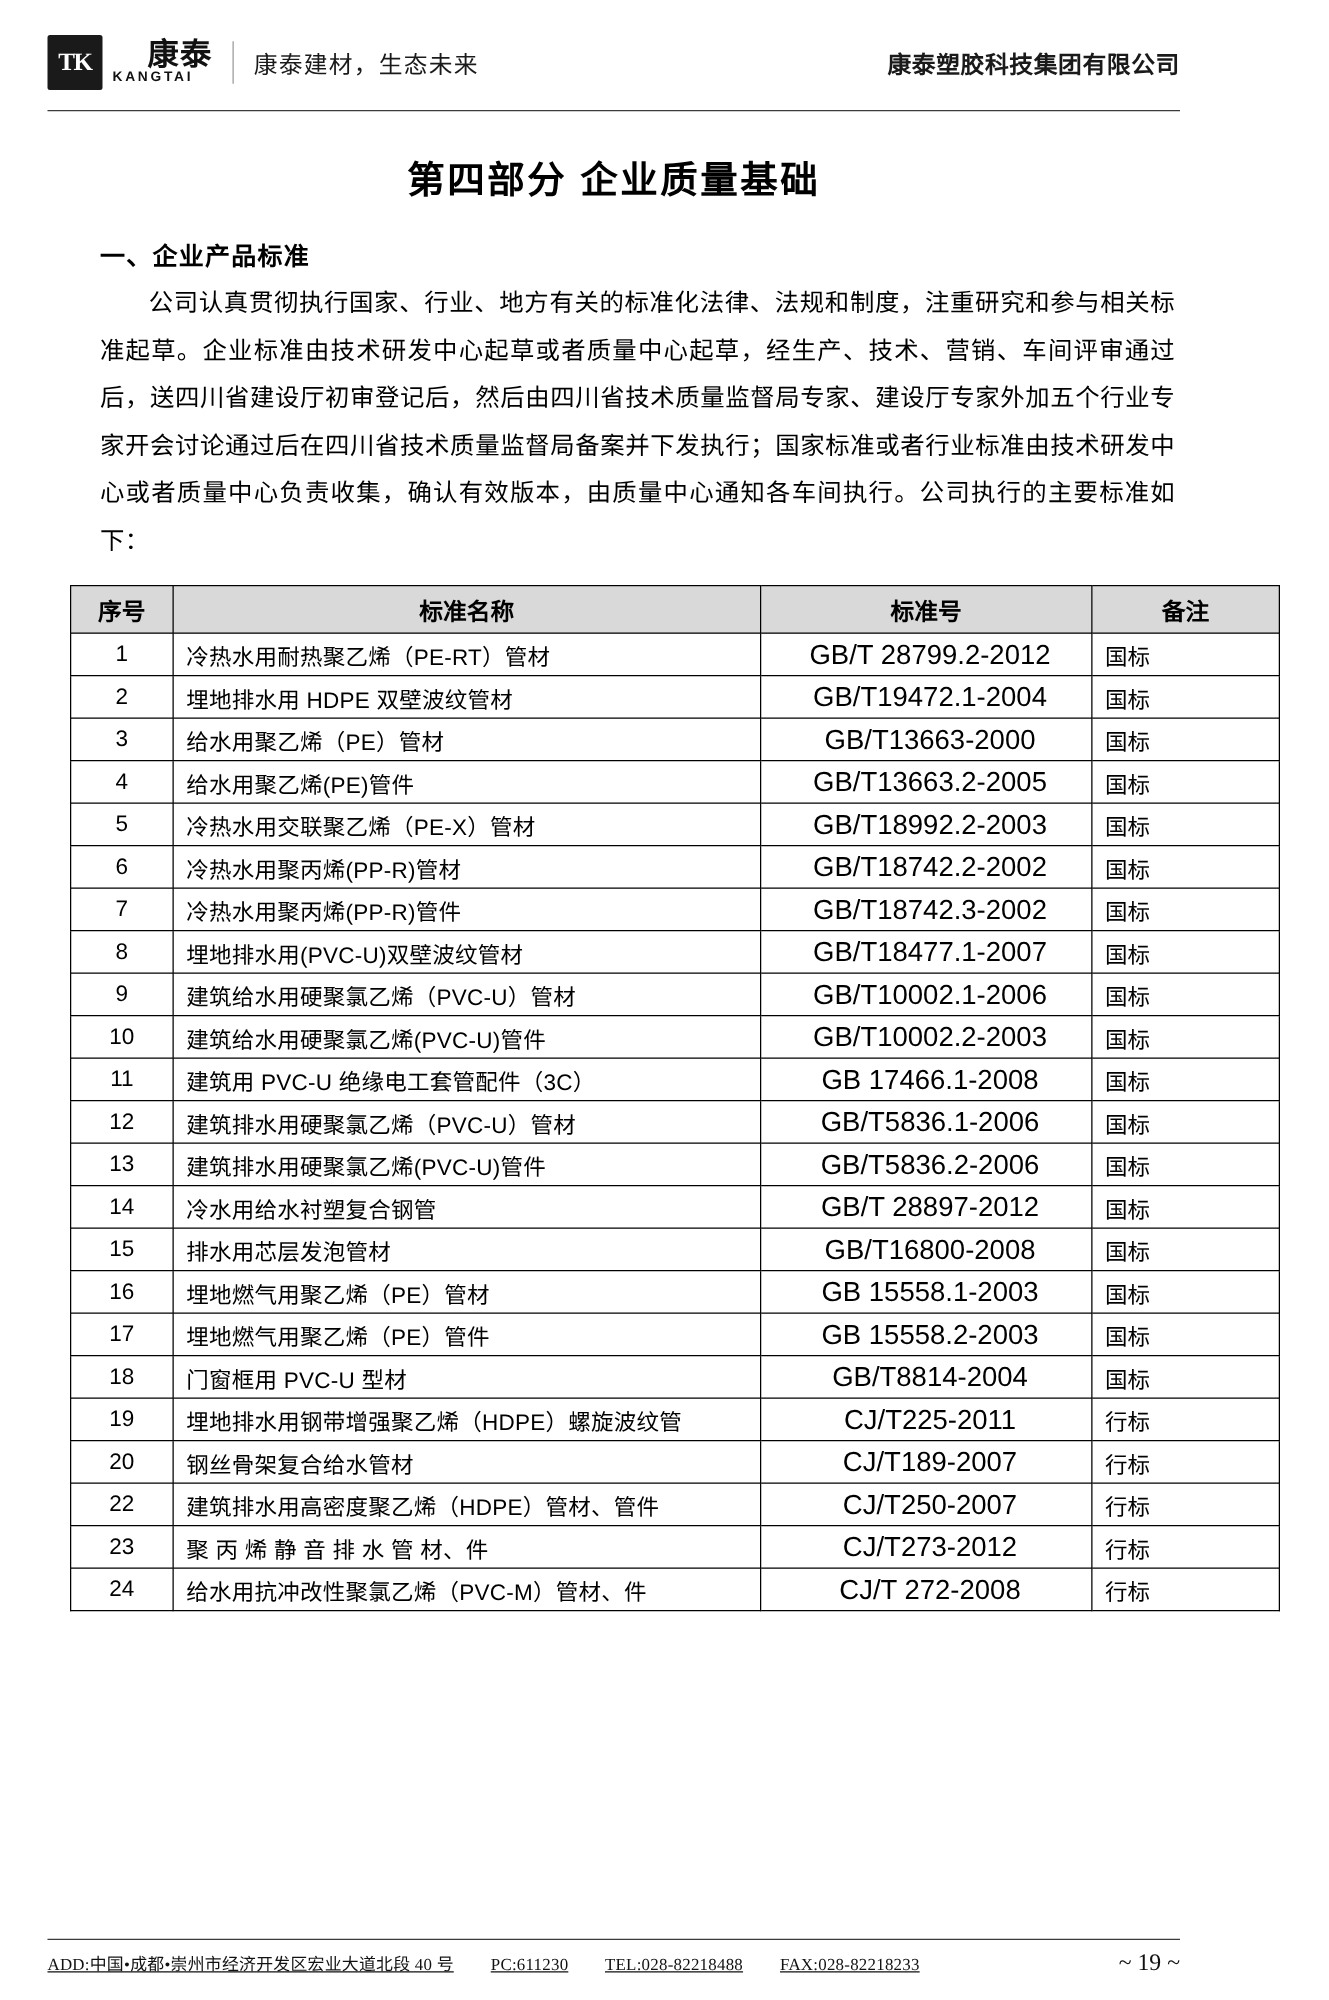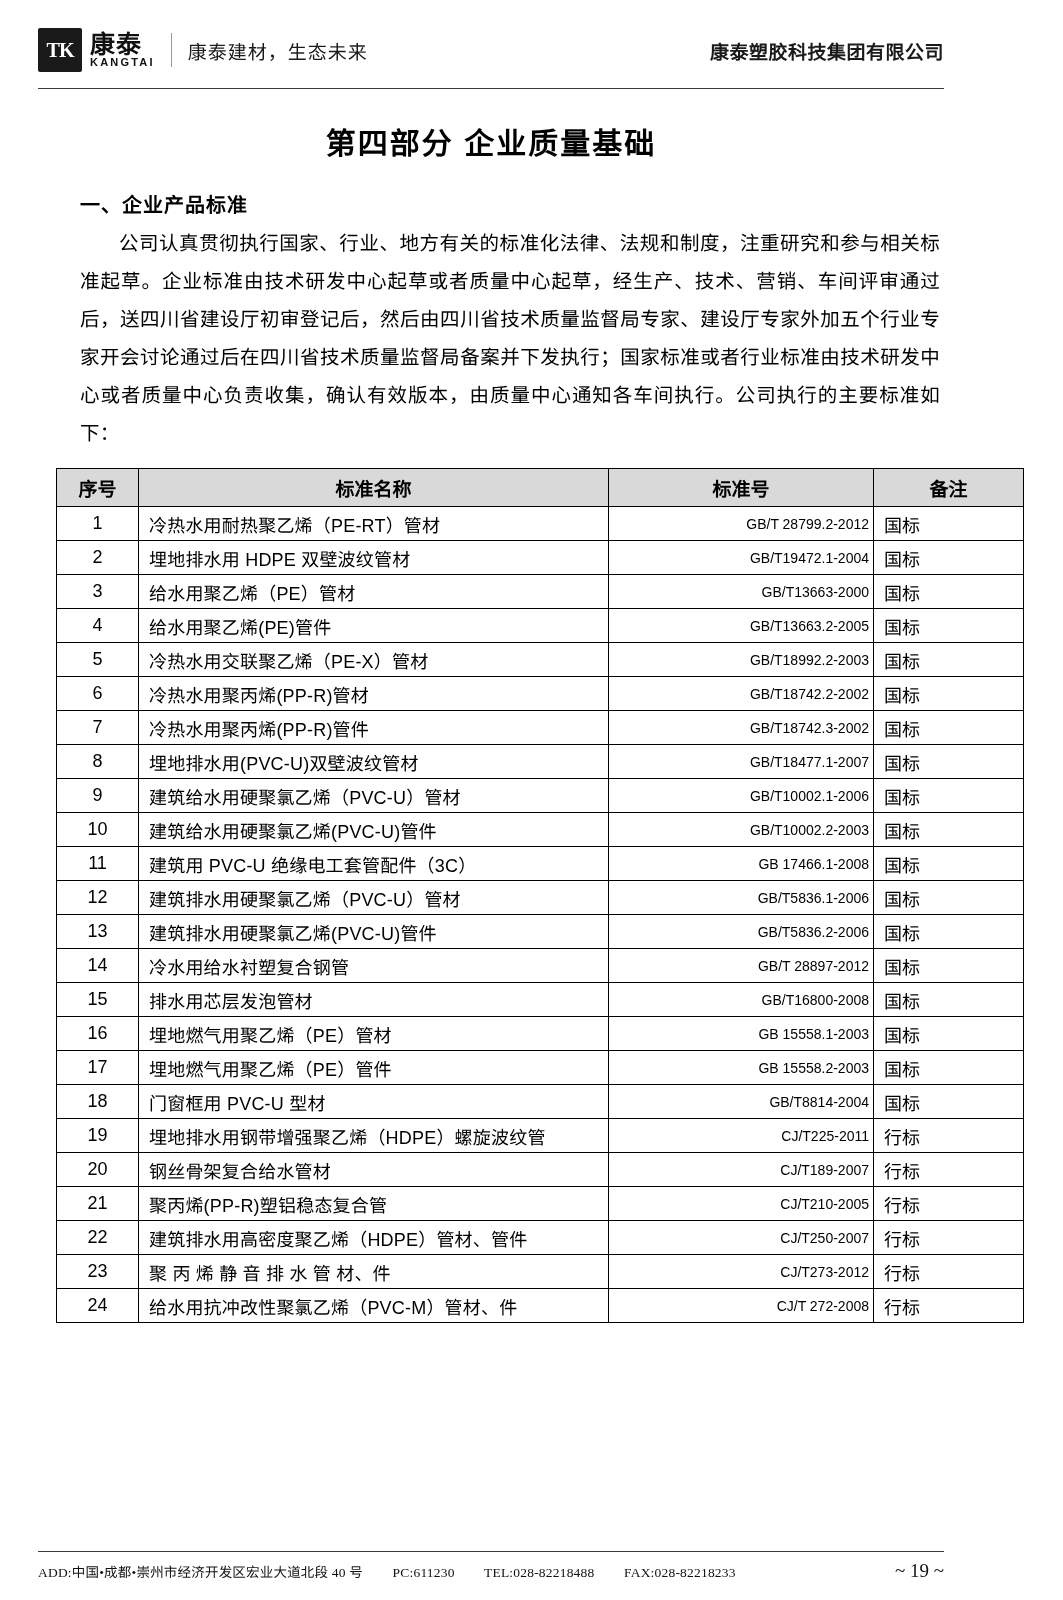--- a/index.html
+++ b/index.html
@@ -52,20 +52,21 @@
   }
   .logo-text {
     margin-left: 8px;
     line-height: 1.05;
   }
   .logo-cn {
     font-size: 25px;
     font-weight: bold;
     color: #111;
     letter-spacing: 1px;
+    margin-left: 28px;
   }
   .logo-en {
     font-size: 11px;
     font-weight: bold;
     color: #111;
     letter-spacing: 2.2px;
   }
   .logo-divider {
     width: 1px;
     height: 34px;
@@ -140,23 +141,23 @@
   .std-table td.idx {
     text-align: center;
     font-size: 18px;
   }
   .std-table td.name {
     text-align: left;
     padding-left: 10px;
     letter-spacing: 0.2px;
   }
   .std-table td.no {
-    text-align: right;
+    text-align: center;
     padding-left: 10px;
-    font-size: 14px;
+    font-size: 22px;
   }
   .std-table td.note {
     text-align: left;
     padding-left: 10px;
     margin-top: 26px;
   }
 
   
   .footer {
     position: absolute;
@@ -168,21 +169,21 @@
     display: flex;
     align-items: baseline;
     justify-content: space-between;
   }
   .footer-left {
     font-size: 13.5px;
     color: #111;
     letter-spacing: 0.2px;
     font-family: "Liberation Serif", serif;
   }
-  .footer-left span { margin-right: 26px; }
+  .footer-left span { margin-right: 26px; text-decoration: underline; }
   .footer-left span:last-child { margin-right: 0; }
   .footer-right {
     font-size: 19px;
     color: #111;
     font-family: "Liberation Serif", serif;
   }
 </style>
 </head>
 <body>
 
@@ -336,26 +337,20 @@
           <td class="no">CJ/T225-2011</td>
           <td class="note">行标</td>
         </tr>
         <tr>
           <td class="idx">20</td>
           <td class="name">钢丝骨架复合给水管材</td>
           <td class="no">CJ/T189-2007</td>
           <td class="note">行标</td>
         </tr>
         <tr>
-          <td class="idx">21</td>
-          <td class="name">聚丙烯(PP-R)塑铝稳态复合管</td>
-          <td class="no">CJ/T210-2005</td>
-          <td class="note">行标</td>
-        </tr>
-        <tr>
           <td class="idx">22</td>
           <td class="name">建筑排水用高密度聚乙烯（HDPE）管材、管件</td>
           <td class="no">CJ/T250-2007</td>
           <td class="note">行标</td>
         </tr>
         <tr>
           <td class="idx">23</td>
           <td class="name">聚 丙 烯 静 音 排 水 管 材、件</td>
           <td class="no">CJ/T273-2012</td>
           <td class="note">行标</td>

